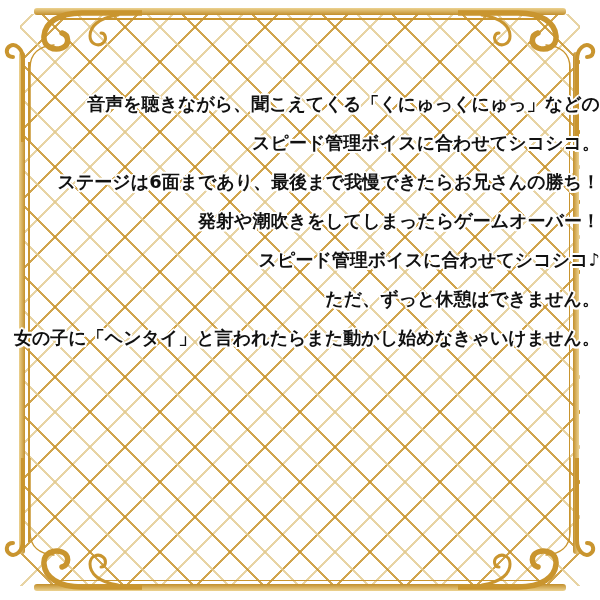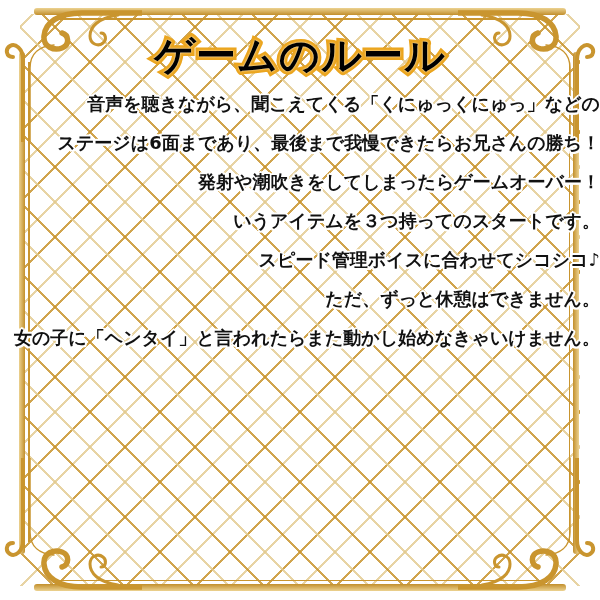--- a/index.html
+++ b/index.html
@@ -105,25 +105,24 @@
     <path d="M21 140 V58 C21 46 13 41 8 44 C3 47 4 55 11 55" stroke="#c9952f" stroke-width="4" stroke-linecap="round"></path>
     <path d="M28 140 V66 C28 51 38 44 52 43" stroke="#c9952f" stroke-width="1.5" stroke-linecap="round"></path>
   </svg>
   <svg class="corner br" viewBox="0 0 140 140" fill="none">
     <path d="M140 11 H80 C56 11 43 21 42 34 C41 45 52 49 60 46 C68 43 67 33 60 31" stroke="#c9952f" stroke-width="5.5" stroke-linecap="round"></path>
     <path d="M116 13 C96 16 88 25 88 34 C88 42 96 45 101 41 C105 38 104 31 99 31" stroke="#c9952f" stroke-width="3" stroke-linecap="round"></path>
     <path d="M21 140 V58 C21 46 13 41 8 44 C3 47 4 55 11 55" stroke="#c9952f" stroke-width="4" stroke-linecap="round"></path>
     <path d="M28 140 V66 C28 51 38 44 52 43" stroke="#c9952f" stroke-width="1.5" stroke-linecap="round"></path>
   </svg>
 
-  <div class="title">ゲームのルール</div>
 
   <div class="rules">
     <div class="rule-line">音声を聴きながら、聞こえてくる「くにゅっくにゅっ」などの</div>
+    <div class="rule-line">スピード管理ボイスに合わせてシコシコ。</div>
     <div class="rule-line">ステージは6面まであり、最後まで我慢できたらお兄さんの勝ち！</div>
     <div class="rule-line">発射や潮吹きをしてしまったらゲームオーバー！</div>
-    <div class="rule-line">いうアイテムを３つ持ってのスタートです。</div>
     <div class="rule-line">スピード管理ボイスに合わせてシコシコ♪</div>
     <div class="rule-line">ただ、ずっと休憩はできません。</div>
     <div class="rule-line">女の子に「ヘンタイ」と言われたらまた動かし始めなきゃいけません。</div>
   </div>
 
 </div>
 
 </body></html>

